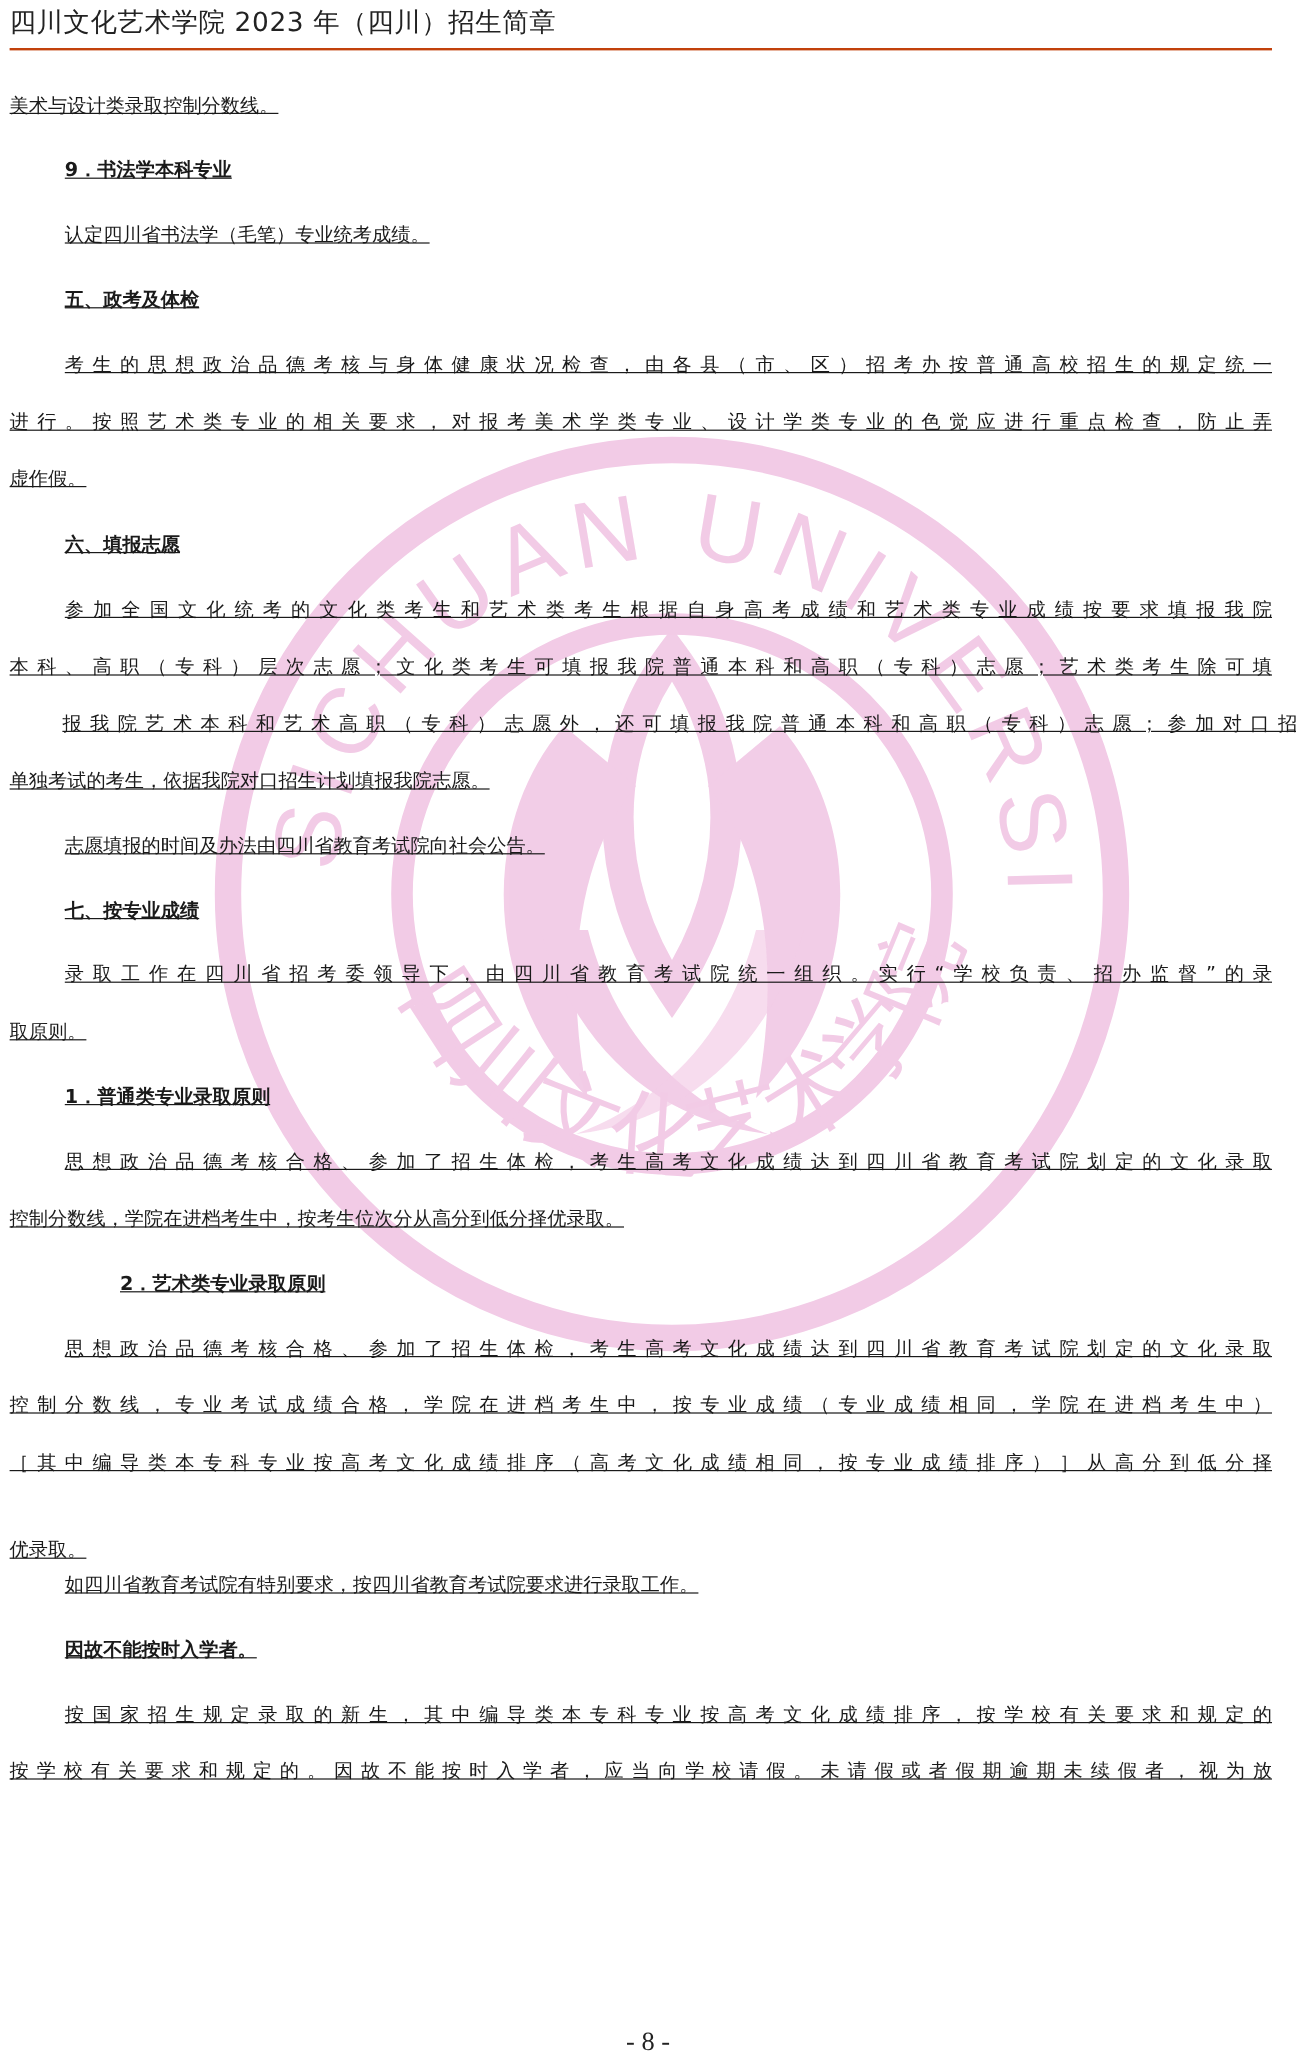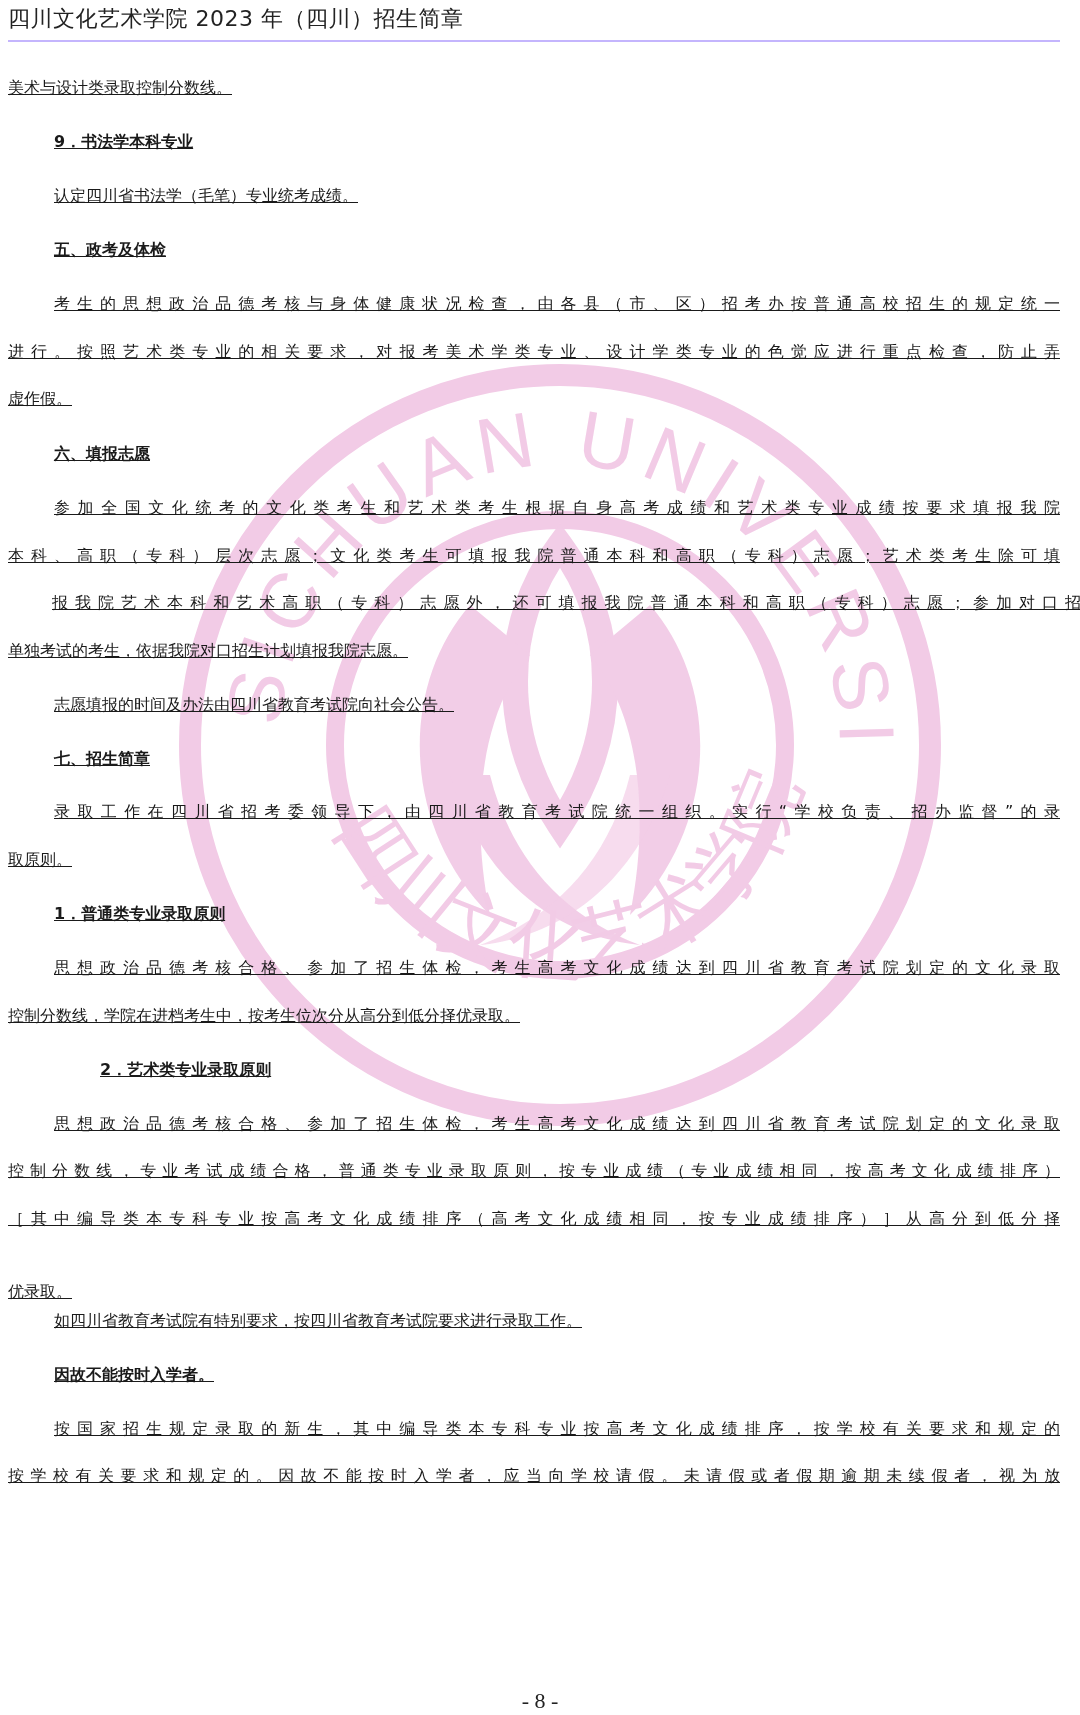--- a/index.html
+++ b/index.html
@@ -7,21 +7,21 @@
     width: 1080px; height: 1715px; position: relative; overflow: hidden;
     font-family: "DejaVu Sans", "Liberation Sans", sans-serif;
     color: #1a1a1a;
   }
   .watermark {
     position: absolute; left: 170px; top: 355px; width: 780px; height: 780px;
     z-index: 0; pointer-events: none;
   }
   .page-header {
     position: absolute; left: 8px; right: 20px; top: 0; height: 40px;
-    border-bottom: 2px solid #c4b5fd; z-index: 1;
+    border-bottom: 2px solid #c2410c; z-index: 1;
   }
   .page-header span {
     position: absolute; left: 0; top: 4px; font-size: 22px; color: #222; letter-spacing: 0.5px;
   }
   .content { position: absolute; left: 0; top: 0; width: 1080px; z-index: 1; }
   .line {
     position: absolute; left: 8px; width: 1052px;
     font-size: 16px; line-height: 28px; white-space: nowrap; overflow: visible;
     text-align: justify; text-align-last: justify; text-decoration: underline;
   }
@@ -77,29 +77,29 @@
     <div class="line indent heading" style="top: 236px;">五、政考及体检</div>
     <div class="line indent" style="top: 290px;">考生的思想政治品德考核与身体健康状况检查，由各县（市、区）招考办按普通高校招生的规定统一</div>
     <div class="line" style="top: 338px;">进行。按照艺术类专业的相关要求，对报考美术学类专业、设计学类专业的色觉应进行重点检查，防止弄</div>
     <div class="line last" style="top: 385px;">虚作假。</div>
     <div class="line indent heading" style="top: 440px;">六、填报志愿</div>
     <div class="line indent" style="top: 494px;">参加全国文化统考的文化类考生和艺术类考生根据自身高考成绩和艺术类专业成绩按要求填报我院</div>
     <div class="line" style="top: 542px;">本科、高职（专科）层次志愿；文化类考生可填报我院普通本科和高职（专科）志愿；艺术类考生除可填</div>
     <div class="line" style="top: 589px; margin-left: 44px;">报我院艺术本科和艺术高职（专科）志愿外，还可填报我院普通本科和高职（专科）志愿；参加对口招生</div>
     <div class="line last" style="top: 637px;">单独考试的考生，依据我院对口招生计划填报我院志愿。</div>
     <div class="line indent last" style="top: 691px;">志愿填报的时间及办法由四川省教育考试院向社会公告。</div>
-    <div class="line indent heading" style="top: 745px;">七、招生简章</div>
+    <div class="line indent heading" style="top: 745px;">七、按专业成绩</div>
     <div class="line indent" style="top: 798px;">录取工作在四川省招考委领导下，由四川省教育考试院统一组织。实行“学校负责、招办监督”的录</div>
     <div class="line last" style="top: 846px;">取原则。</div>
     <div class="line indent heading" style="top: 900px;">1．普通类专业录取原则</div>
     <div class="line indent" style="top: 954px;">思想政治品德考核合格、参加了招生体检，考生高考文化成绩达到四川省教育考试院划定的文化录取</div>
     <div class="line last" style="top: 1002px;">控制分数线，学院在进档考生中，按考生位次分从高分到低分择优录取。</div>
     <div class="line indent heading" style="top: 1056px; margin-left: 46px;">2．艺术类专业录取原则</div>
     <div class="line indent" style="top: 1110px;">思想政治品德考核合格、参加了招生体检，考生高考文化成绩达到四川省教育考试院划定的文化录取</div>
-    <div class="line" style="top: 1157px;">控制分数线，专业考试成绩合格，普通类专业录取原则，按专业成绩（专业成绩相同，按高考文化成绩排序）</div>
+    <div class="line" style="top: 1157px;">控制分数线，专业考试成绩合格，学院在进档考生中，按专业成绩（专业成绩相同，学院在进档考生中）</div>
     <div class="line" style="top: 1205px;">［其中编导类本专科专业按高考文化成绩排序（高考文化成绩相同，按专业成绩排序）］从高分到低分择</div>
     <div class="line last" style="top: 1253px; margin-top: 25px;">优录取。</div>
     <div class="line indent last" style="top: 1307px;">如四川省教育考试院有特别要求，按四川省教育考试院要求进行录取工作。</div>
     <div class="line indent heading" style="top: 1361px;">因故不能按时入学者。</div>
     <div class="line indent" style="top: 1415px;">按国家招生规定录取的新生，其中编导类本专科专业按高考文化成绩排序，按学校有关要求和规定的</div>
     <div class="line" style="top: 1462px;">按学校有关要求和规定的。因故不能按时入学者，应当向学校请假。未请假或者假期逾期未续假者，视为放</div>
   </main>
 
 <div class="footer">- 8 -</div>
 

